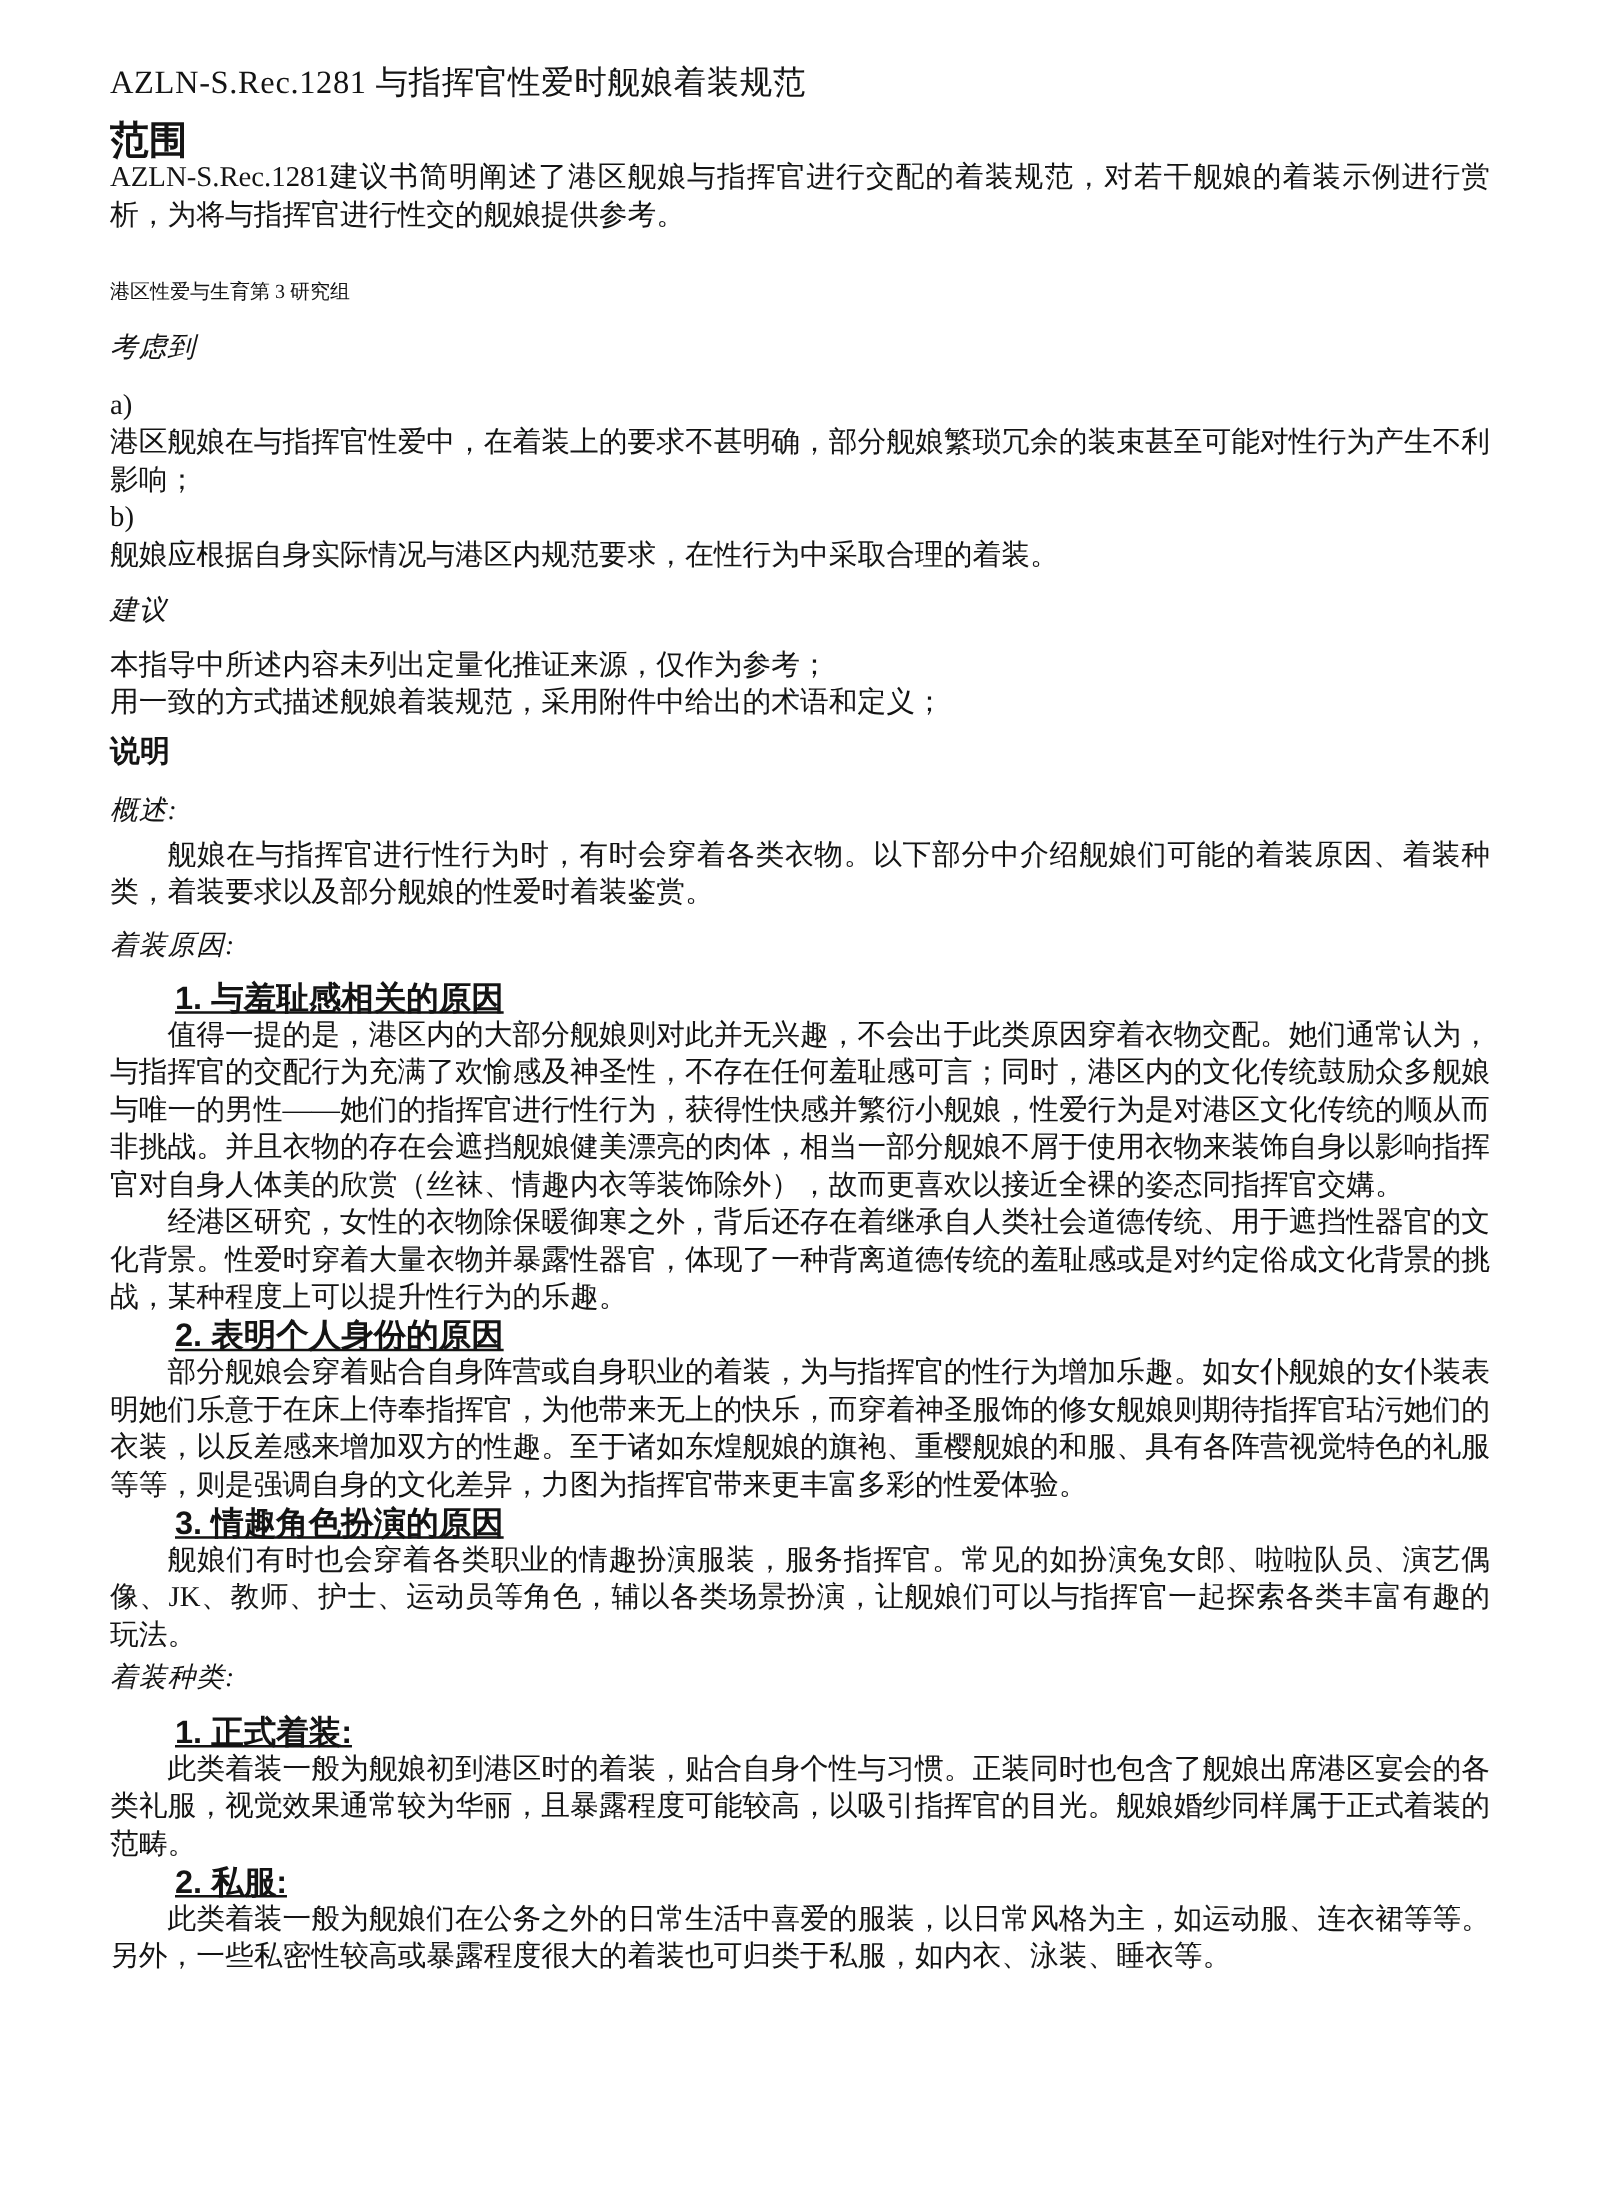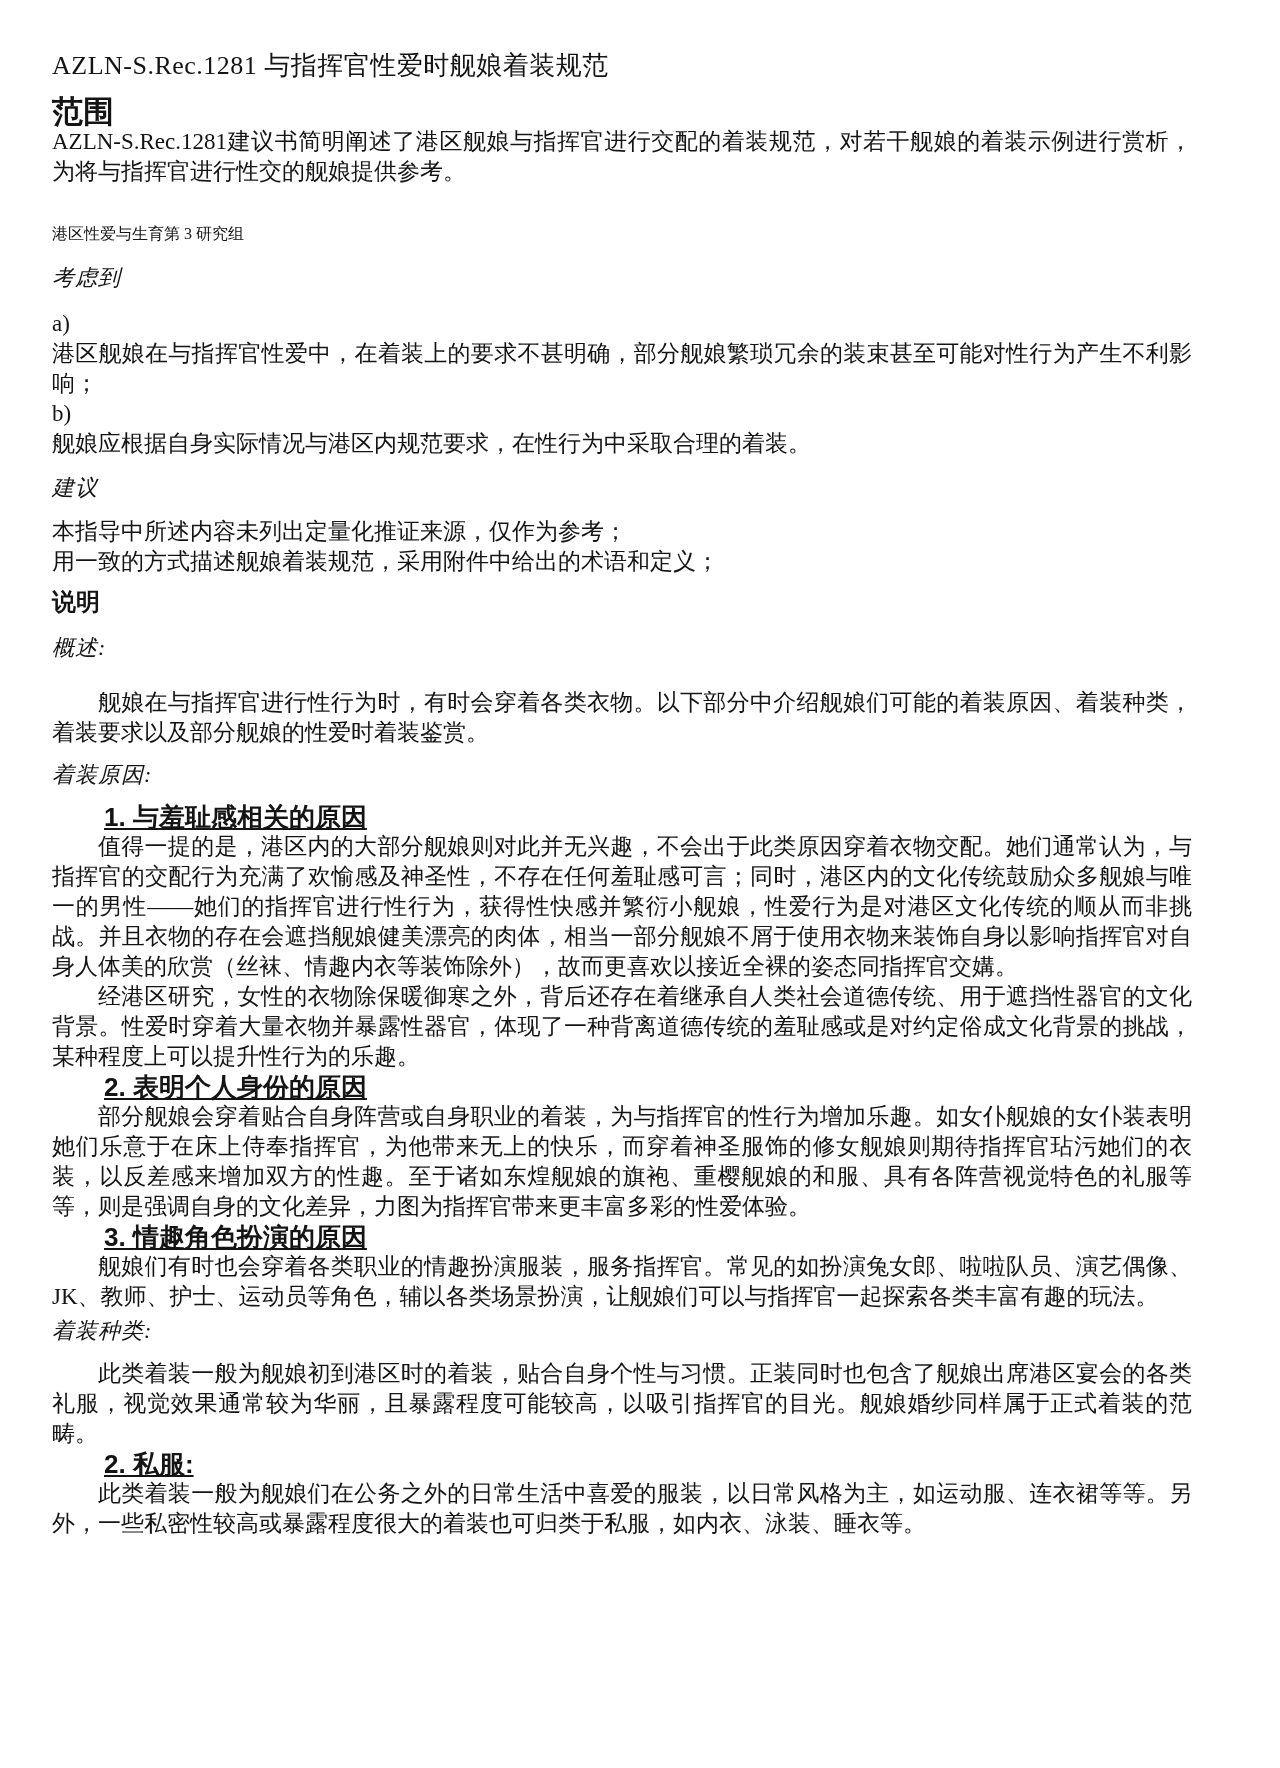--- a/index.html
+++ b/index.html
@@ -11,21 +11,21 @@
     width: 1280px;
     height: 1768px;
     overflow: hidden;
     color: #141414;
     font-family: "Liberation Serif", "DejaVu Serif", serif;
   }
   .page {
     box-sizing: border-box;
     width: 1280px;
     height: 1768px;
-    padding: 50px 88px 0 52px;
+    padding: 50px 88px 0 88px;
   }
   .doc-title {
     font-size: 26px;
     font-weight: 400;
     line-height: 32px;
     margin: 0 0 0 0;
     letter-spacing: 0.5px;
   }
   .sect-head {
     font-size: 31px;
@@ -60,21 +60,21 @@
     margin: 14px 0 0 0;
     letter-spacing: 1px;
   }
   .consider-block { margin-top: 16px; }
   .consider-label {
     font-size: 23px;
     line-height: 30px;
     margin: 0;
   }
   .rec-lines { margin-top: 14px; }
-  .overview-par { margin-top: 25px; }
+  .overview-par { margin-top: 6px; }
   .sub-head {
     font-family: "Liberation Sans", "DejaVu Sans", sans-serif;
     font-size: 26px;
     font-weight: 700;
     line-height: 30px;
     margin: 0;
     padding-left: 2em;
     text-decoration: underline;
   }
   .reasons-wrap { margin-top: 12px; }
@@ -126,19 +126,20 @@
     <p class="sub-head">2. 表明个人身份的原因</p>
     <p class="body-par indent2">部分舰娘会穿着贴合自身阵营或自身职业的着装，为与指挥官的性行为增加乐趣。如女仆舰娘的女仆装表明她们乐意于在床上侍奉指挥官，为他带来无上的快乐，而穿着神圣服饰的修女舰娘则期待指挥官玷污她们的衣装，以反差感来增加双方的性趣。至于诸如东煌舰娘的旗袍、重樱舰娘的和服、具有各阵营视觉特色的礼服等等，则是强调自身的文化差异，力图为指挥官带来更丰富多彩的性爱体验。</p>
 
     <p class="sub-head">3. 情趣角色扮演的原因</p>
     <p class="body-par indent2">舰娘们有时也会穿着各类职业的情趣扮演服装，服务指挥官。常见的如扮演兔女郎、啦啦队员、演艺偶像、JK、教师、护士、运动员等角色，辅以各类场景扮演，让舰娘们可以与指挥官一起探索各类丰富有趣的玩法。</p>
   </div>
 
   <h3 class="kaiti-head types">着装种类:</h3>
 
   <div class="types-wrap">
+    <p class="sub-head">1. 正式着装:</p>
     <p class="body-par indent2">此类着装一般为舰娘初到港区时的着装，贴合自身个性与习惯。正装同时也包含了舰娘出席港区宴会的各类礼服，视觉效果通常较为华丽，且暴露程度可能较高，以吸引指挥官的目光。舰娘婚纱同样属于正式着装的范畴。</p>
 
     <p class="sub-head">2. 私服:</p>
     <p class="body-par indent2">此类着装一般为舰娘们在公务之外的日常生活中喜爱的服装，以日常风格为主，如运动服、连衣裙等等。另外，一些私密性较高或暴露程度很大的着装也可归类于私服，如内衣、泳装、睡衣等。</p>
   </div>
 
 </div>
 
 </body></html>

